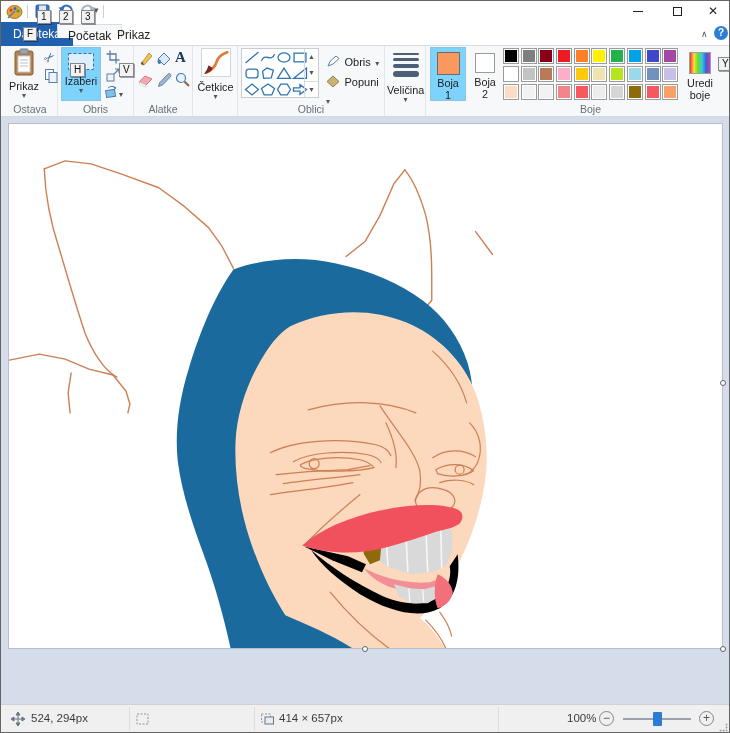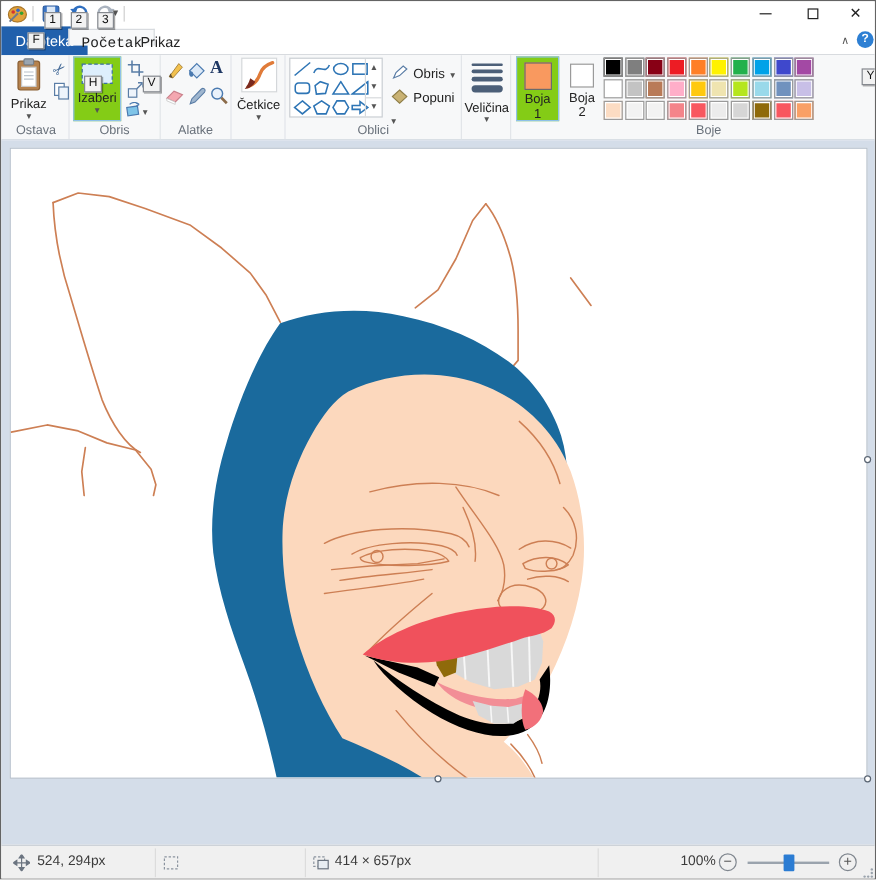--- a/index.html
+++ b/index.html
@@ -7,31 +7,31 @@
   #win{position:relative;width:730px;height:733px;border:1px solid #646464;background:#fff;overflow:hidden;}
   
   #titlebar{position:absolute;left:0;top:0;width:728px;height:21px;background:#fff;}
   .tbtxt{position:absolute;top:0;height:21px;line-height:21px;font-size:12px;color:#111;white-space:nowrap;}
   .qsep{position:absolute;top:4px;width:1px;height:13px;background:#cfcfcf;}
   .winbtn{position:absolute;top:0;width:36px;height:21px;text-align:center;color:#222;cursor:default;}
   
   #tabrow{position:absolute;left:0;top:21px;width:728px;height:24px;background:#fff;border-bottom:1px solid #d8dbdf;}
   .tab{position:absolute;top:2px;height:22px;line-height:22px;font-size:12px;padding:0 10px;color:#222;}
   #tab-file{background:#2160ac;color:#fff;top:0;height:24px;line-height:24px;}
-  #tab-home{background:#f7f8f9;border:1px solid #d8dbdf;border-bottom:none;height:14px;font-family:Liberation Mono, monospace;}
+  #tab-home{background:#f7f8f9;border:1px solid #d8dbdf;border-bottom:none;height:14px;}
   
   .kt{position:absolute;background:#f2f2f2;border:1px solid #85898f;box-shadow:1px 1px 0 rgba(0,0,0,.35);font-size:10px;line-height:12px;padding:0 3px;color:#111;z-index:40;}
   
   #ribbon{position:absolute;left:0;top:45px;width:728px;height:71px;background:#f7f8f9;border-bottom:1px solid #d2d9e0;}
   .rgroup{position:absolute;top:0;height:70px;border-right:1px solid #e2e5e9;}
   .glabel{position:absolute;bottom:1px;left:0;right:0;text-align:center;font-size:10.5px;color:#68707a;}
   .bigbtn{position:absolute;top:1px;text-align:center;cursor:default;}
   .blabel{font-size:10.8px;color:#222;line-height:12px;}
   .drop{font-size:8px;color:#555;line-height:8px;}
-  .selbtn{background:#84cc16;border:1px solid #8ec1e8;}
+  .selbtn{background:#7dd3fc;border:1px solid #8ec1e8;}
   .smallico{position:absolute;cursor:default;}
   .shapebox{position:absolute;left:3px;top:2px;width:78px;height:50px;background:#fff;border:1px solid #c9cdd2;}
   .shp{position:absolute;width:16px;height:13px;}
   .scrollcol{position:absolute;right:0;top:0;width:14px;height:48px;border-left:1px solid #d7dadd;}
   .scb{height:16px;font-size:7px;color:#555;text-align:center;line-height:16px;}
   .sw{width:16px;height:16px;margin:0 1.7px 0 0;border:1px solid #9b9b9b;box-shadow:inset 0 0 0 1px #fff;display:inline-block;}
   .palrow{position:absolute;left:0;height:18px;white-space:nowrap;}
   
   #workspace{position:absolute;left:0;top:116px;width:728px;height:587px;background:#d4dde9;}
   #paintcanvas{position:absolute;left:7px;top:6px;width:715px;height:526px;background:#fff;border:1px solid #b6c0cc;}
@@ -260,20 +260,25 @@
         <div class="blabel">1</div>
       </div>
       <div class="bigbtn" style="left:43px;width:32px;height:54px">
         <div style="width: 20px; height: 20px; margin: 6px auto 3px; border: 1px solid rgb(154, 154, 154); background: rgb(255, 255, 255);"></div>
         <div class="blabel">Boja</div>
         <div class="blabel">2</div>
       </div>
       <div class="palrow" style="left:77px;top:2px"><div class="sw" style="background: rgb(0, 0, 0);"></div><div class="sw" style="background: rgb(127, 127, 127);"></div><div class="sw" style="background: rgb(136, 0, 21);"></div><div class="sw" style="background: rgb(237, 28, 36);"></div><div class="sw" style="background: rgb(255, 127, 39);"></div><div class="sw" style="background: rgb(255, 242, 0);"></div><div class="sw" style="background: rgb(34, 177, 76);"></div><div class="sw" style="background: rgb(0, 162, 232);"></div><div class="sw" style="background: rgb(63, 72, 204);"></div><div class="sw" style="background: rgb(163, 73, 164);"></div></div>
       <div class="palrow" style="left:77px;top:20px"><div class="sw" style="background: rgb(255, 255, 255);"></div><div class="sw" style="background: rgb(195, 195, 195);"></div><div class="sw" style="background: rgb(185, 122, 87);"></div><div class="sw" style="background: rgb(255, 174, 201);"></div><div class="sw" style="background: rgb(255, 201, 14);"></div><div class="sw" style="background: rgb(239, 228, 176);"></div><div class="sw" style="background: rgb(181, 230, 29);"></div><div class="sw" style="background: rgb(153, 217, 234);"></div><div class="sw" style="background: rgb(112, 146, 190);"></div><div class="sw" style="background: rgb(200, 191, 231);"></div></div>
       <div class="palrow" style="left:77px;top:38px"><div class="sw" style="background: rgb(252, 220, 195);"></div><div class="sw" style="background: rgb(242, 242, 242);"></div><div class="sw" style="background: rgb(242, 242, 242);"></div><div class="sw" style="background: rgb(244, 132, 138);"></div><div class="sw" style="background: rgb(248, 87, 95);"></div><div class="sw" style="background: rgb(236, 236, 236);"></div><div class="sw" style="background: rgb(214, 214, 214);"></div><div class="sw" style="background: rgb(143, 106, 10);"></div><div class="sw" style="background: rgb(248, 87, 95);"></div><div class="sw" style="background: rgb(249, 160, 102);"></div></div>
+      <div class="bigbtn" style="left:253px;width:42px">
+        <div style="width:22px;height:22px;margin:5px auto 3px;border:1px solid #9aa0a6;background:linear-gradient(90deg,#e33,#fd3,#6d3,#3cd,#36c,#c3c)"></div>
+        <div class="blabel">Uredi</div>
+        <div class="blabel">boje</div>
+      </div>
       <div class="glabel" style="left:77px;right:auto;width:175px">Boje</div>
     </div>
   </div>
 
   <div id="workspace">
     <div id="paintcanvas">
       <svg width="713" height="524" viewBox="0 0 715 526">
 
         <g fill="none" stroke-width="1.4" stroke-linecap="round" stroke-linejoin="round" stroke="#cd7f54">
           <path d="M35,45 L56,37 82,40 112,50 150,64 176,83 200,104 213,122 225,145"></path>

